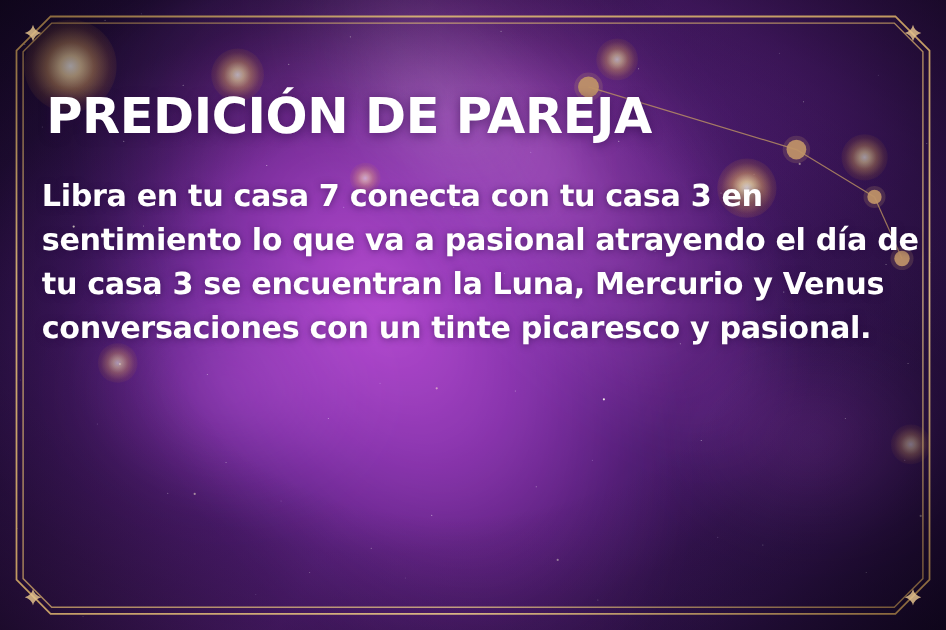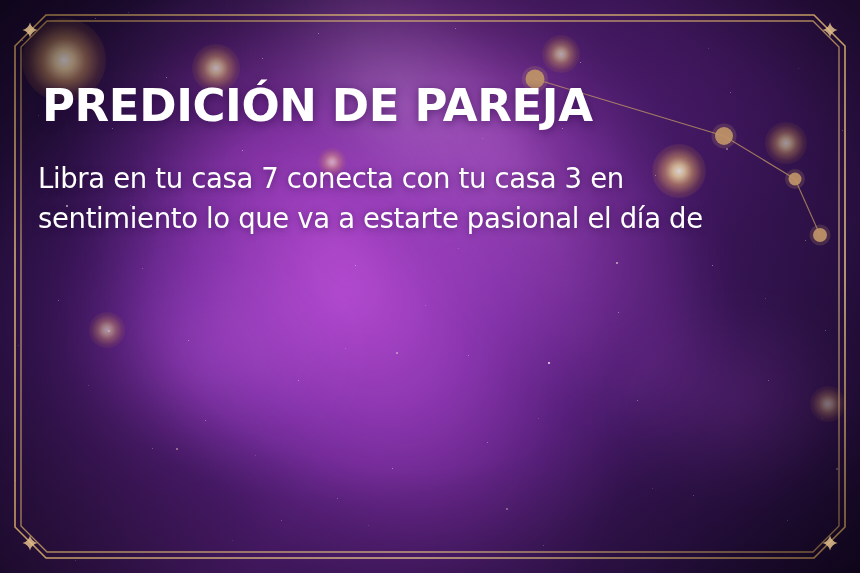--- a/index.html
+++ b/index.html
@@ -211,21 +211,21 @@
     line-height: 1.06;
     text-shadow: 0 2px 10px rgba(40, 8, 66, 0.55);
     white-space: nowrap;
   }
 
   #body-text {
     margin: 28px 0 0 -4px;
     color: #ffffff;
     font-family: "DejaVu Sans", sans-serif;
     font-size: 27.5px;
-    font-weight: 400;
+    font-weight: 700;
     line-height: 40px;
     letter-spacing: -0.35px;
     text-shadow: 0 1px 7px rgba(34, 8, 58, 0.5);
   }
 
   #body-text .tline {
     display: block;
     white-space: pre;
   }
 </style>
@@ -302,17 +302,19 @@
         <g>
           <path d="M 830 535.5 Q 831.5 541.5 837.5 543 Q 831.5 544.5 830 550.5 Q 828.5 544.5 822.5 543 Q 828.5 541.5 830 535.5 Z" fill="#e3c18c" opacity="0.85"></path>
         </g>
       </g>
   </svg>
 
   <div id="content">
     <h1 id="title">PREDICIÓN DE PAREJA</h1>
     <div id="body-text">
         <span class="tline">Libra en tu casa 7 conecta con tu casa 3 en</span>
-        <span class="tline">sentimiento lo que va a estarte pasional el día de</span>
+        <span class="tline">sentimiento lo que va a pasional atrayendo el día de</span>
+        <span class="tline">tu casa 3 se encuentran la Luna, Mercurio y Venus</span>
+        <span class="tline">conversaciones con un tinte picaresco y pasional.</span>
       </div>
   </div>
 
 </div>
 
 </body></html>

